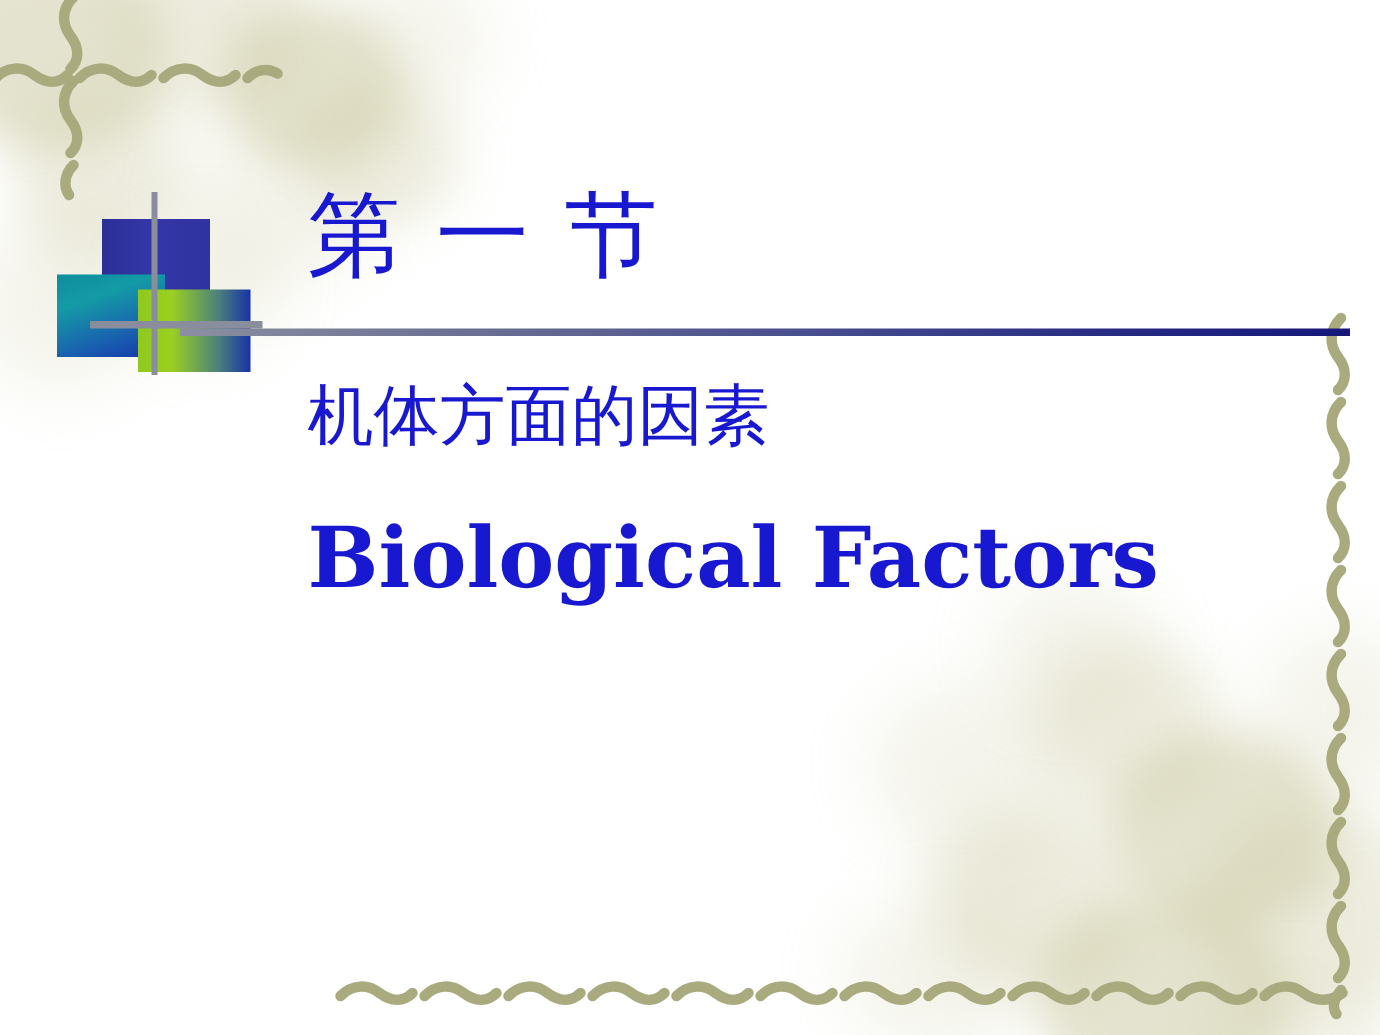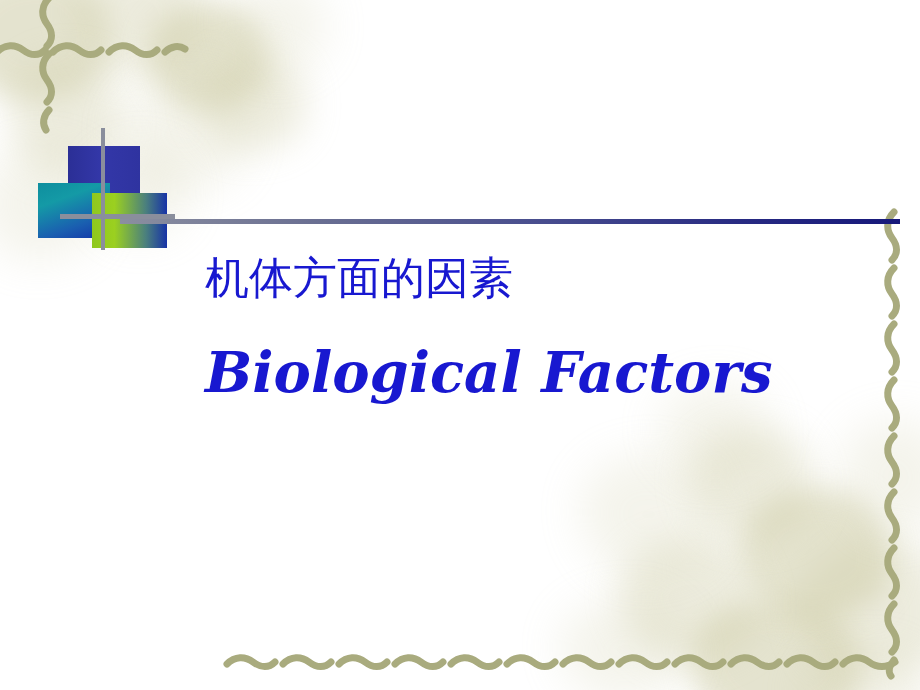--- a/index.html
+++ b/index.html
@@ -76,21 +76,20 @@
     position: absolute; left: 205px; top: 256px;
     font-family: "DejaVu Serif", "Liberation Serif", serif;
     font-size: 44px;
     color: #1818d0;
     white-space: nowrap;
     line-height: 1;
   }
   #title-en {
     position: absolute; left: 205px; top: 344px;
     font-family: "DejaVu Serif", "Liberation Serif", serif;
-    font-style: italic;
     font-weight: bold;
     font-size: 56px;
     color: #1818d0;
     white-space: nowrap;
     line-height: 1;
   }
 </style>
 </head>
 <body>
 
@@ -180,18 +179,19 @@
   <div id="logo">
     <div class="rect r-navy"></div>
     <div class="rect r-teal"></div>
     <div class="rect r-green"></div>
     <div class="cross-v"></div>
     <div class="cross-h"></div>
   </div>
 
   <div id="rule"></div>
 
+  <div id="section-heading">第  一  节</div>
 
   <div id="title-cn">机体方面的因素</div>
 
   <div id="title-en">Biological Factors</div>
 
 </div>
 
 </body></html>

